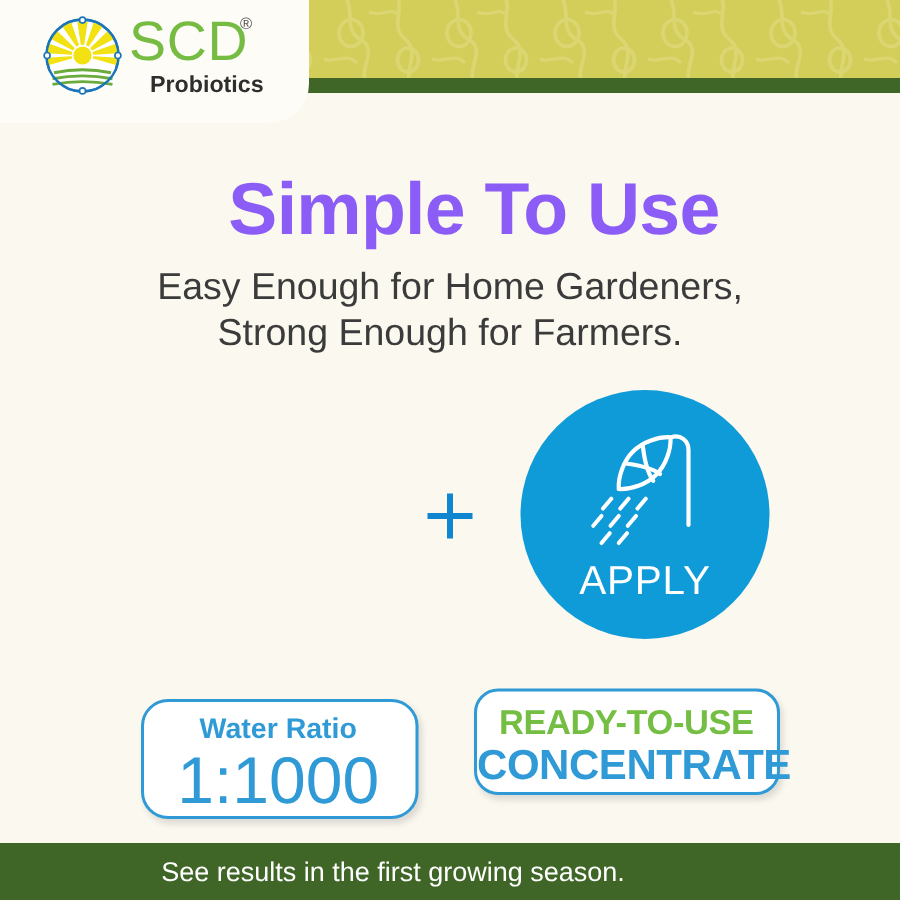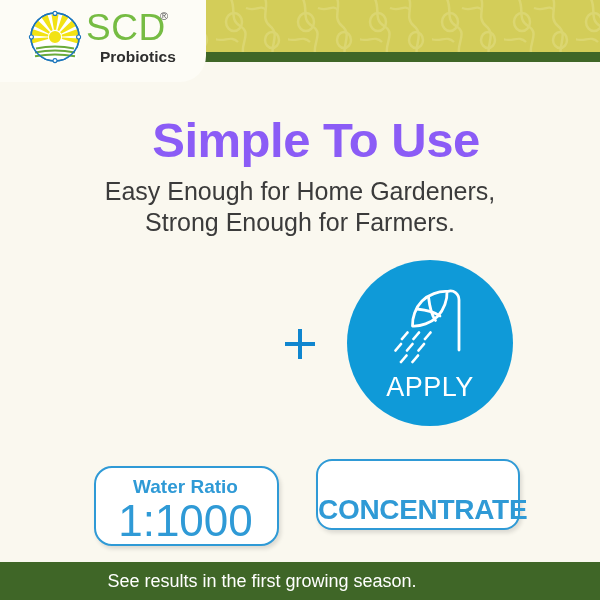--- a/index.html
+++ b/index.html
@@ -332,20 +332,21 @@
     </svg>
     <div class="step-label">APPLY</div>
   </div>
 
   <div id="box-ratio">
     <div id="ratio-caption">Water Ratio</div>
     <div id="ratio-value">1:1000</div>
   </div>
 
   <div id="box-concentrate">
+    <div id="conc-line1">READY-TO-USE</div>
     <div id="conc-line2">CONCENTRATE</div>
   </div>
 
   <div id="footer-bar">
     <div id="footer-text">See results in the first growing season.</div>
   </div>
 
 </div>
 
 </body></html>

